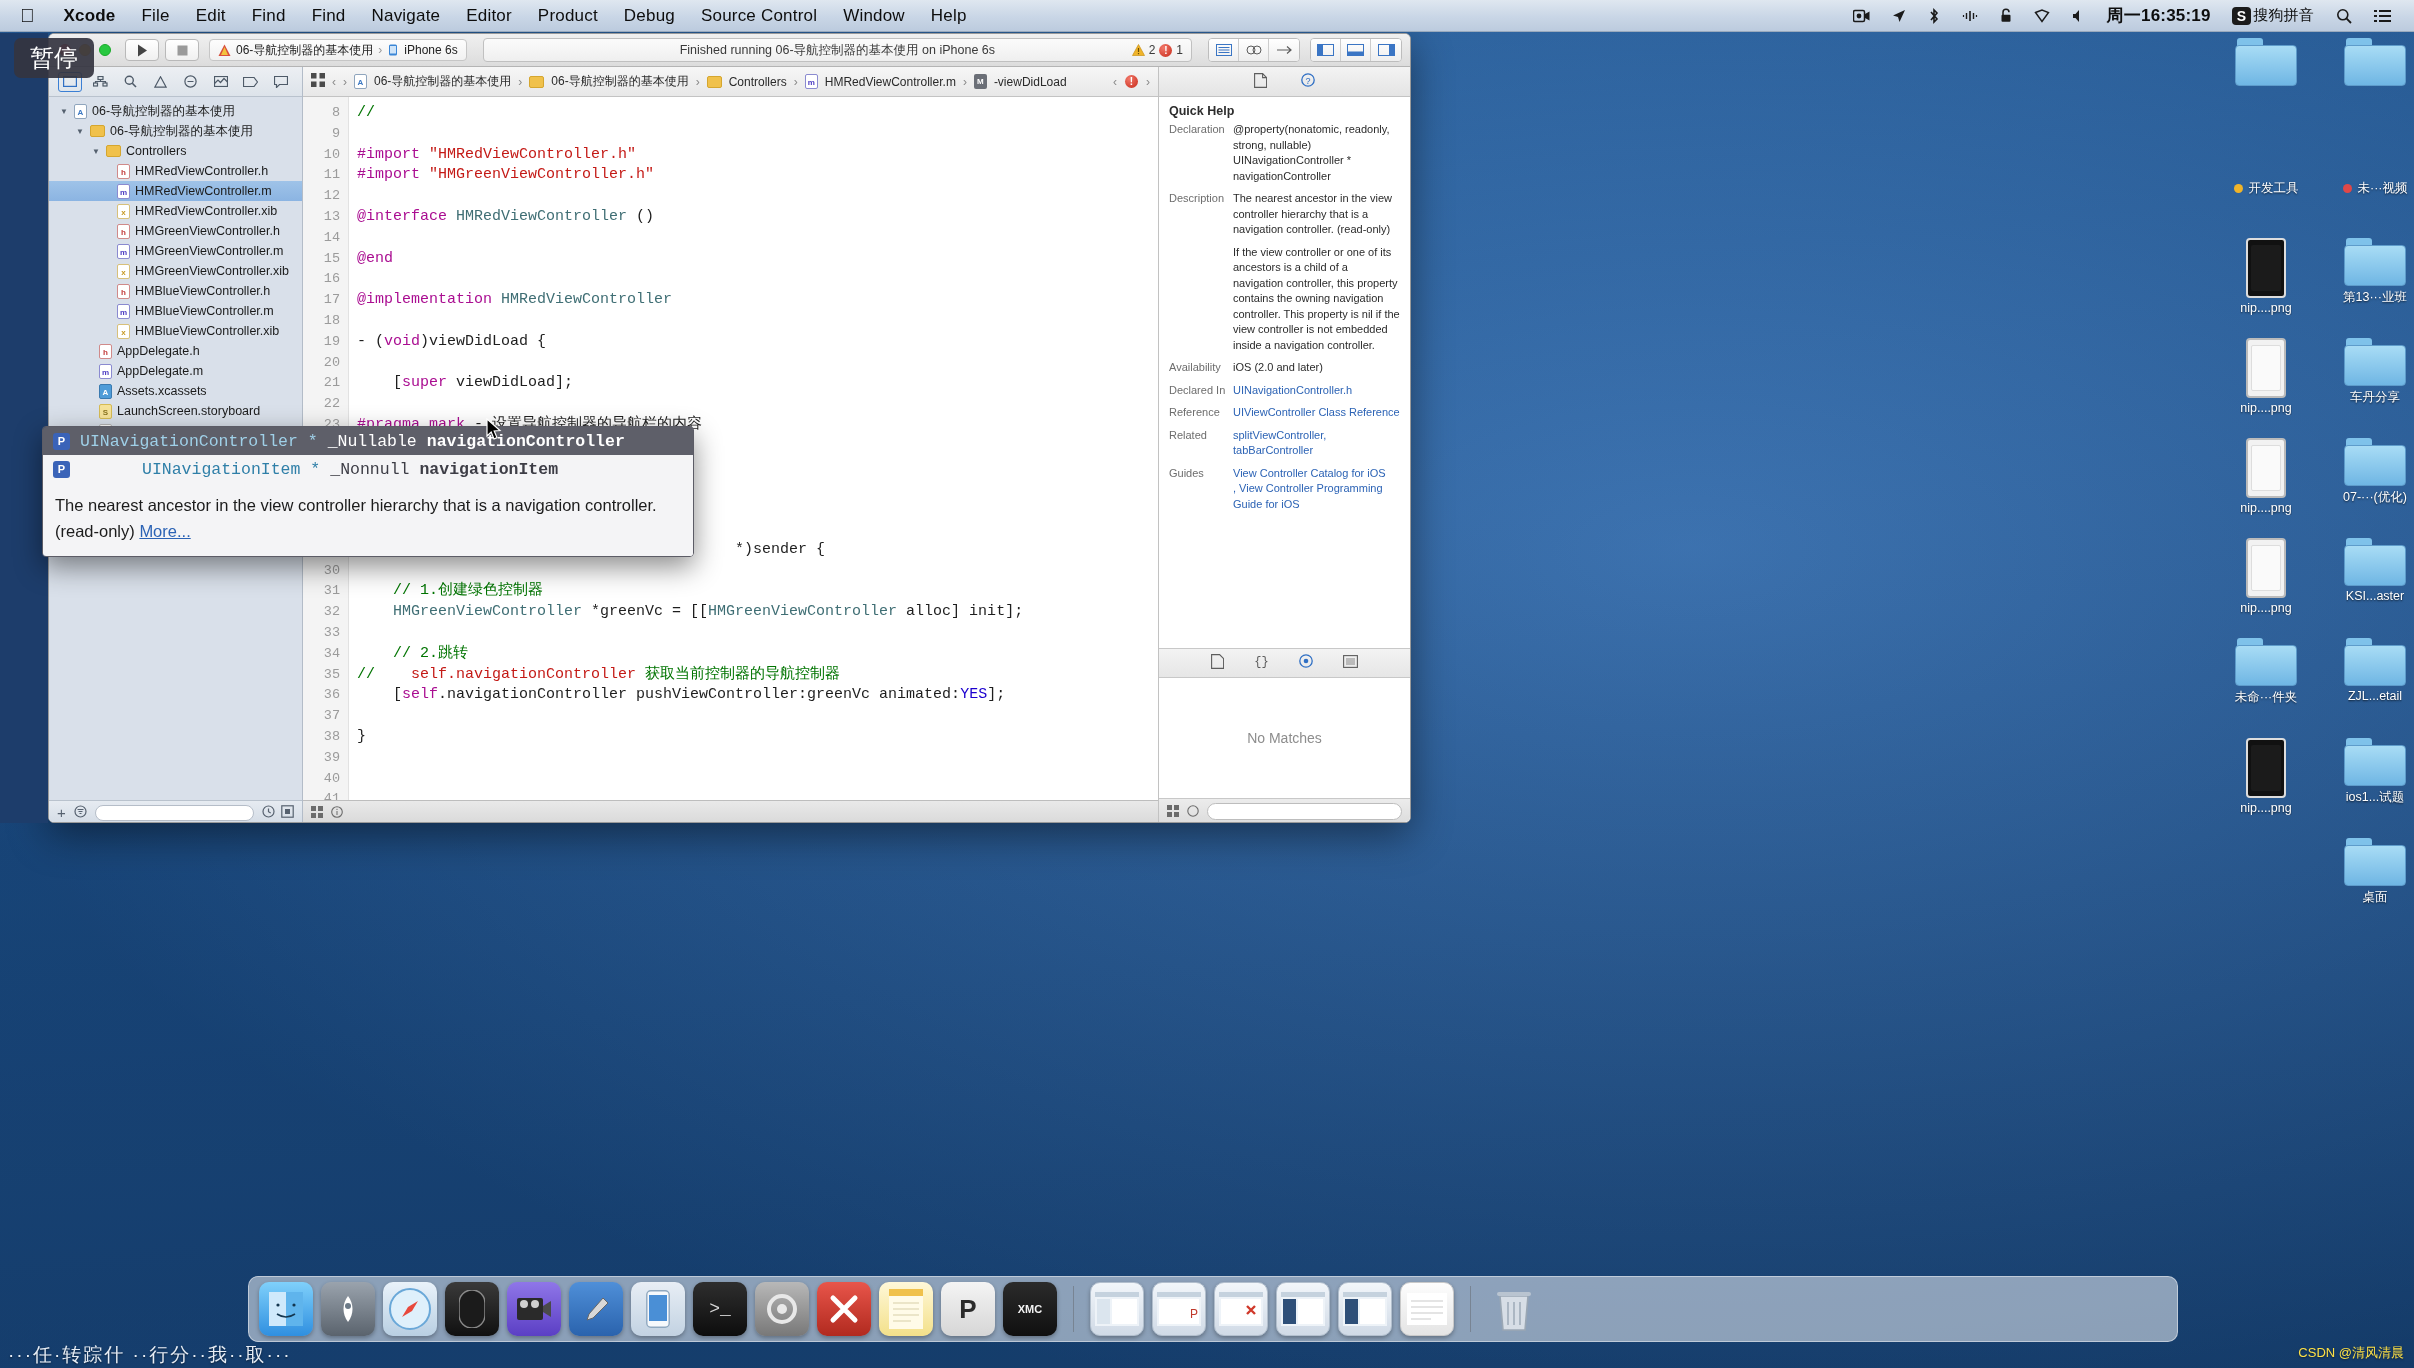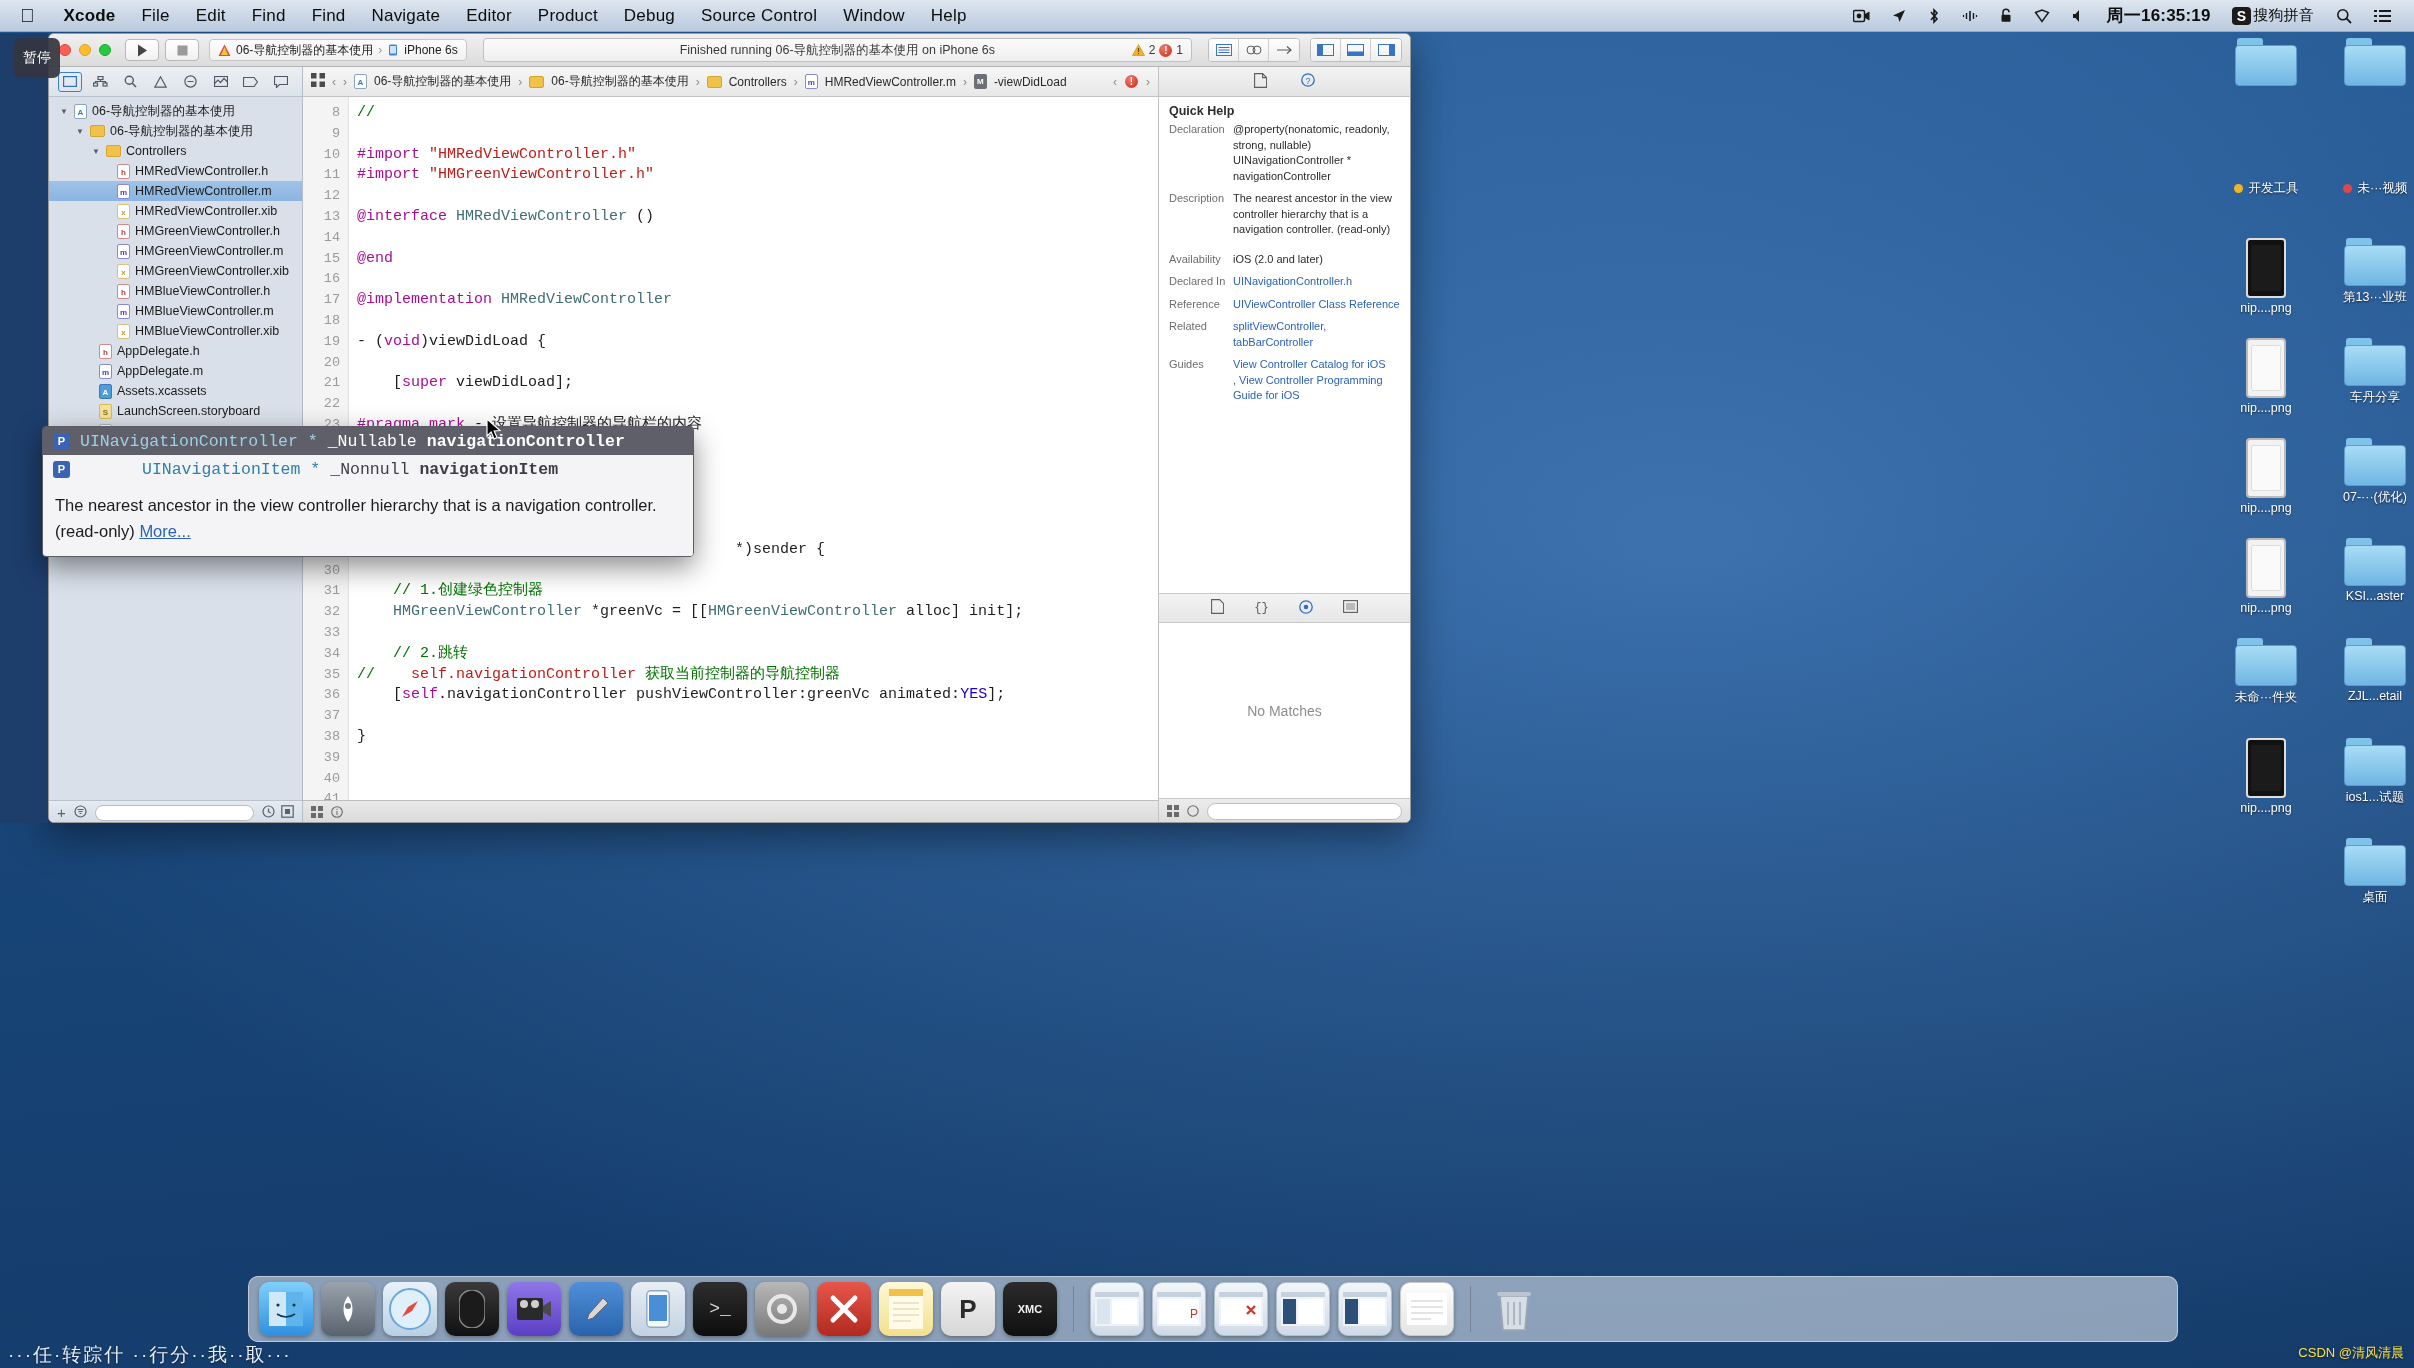--- a/index.html
+++ b/index.html
@@ -191,22 +191,22 @@
   .png-ico { width:40px; height:60px; background:#111; border:2px solid #ddd; border-radius:4px; position:relative;}
   .png-ico .scr { position:absolute; left:3px; top:5px; right:3px; bottom:5px; background:#1b1b1b; border-radius:2px;}
   .png-ico.white { background:#f2f2f2; border-color:#bbb; }
   .png-ico.white .scr{ background:#fafafa; border:1px solid #ddd;}
   .dcell.dots { color:#fff; }
   .dot-row { display:flex; align-items:center; gap:6px; font-size:12.5px; color:#fff; text-shadow:0 1px 2px rgba(0,0,0,.7);}
   .dot { width:9px;height:9px;border-radius:50%; display:inline-block;}
 
   
   .pausebadge {
-    position:absolute; left: 14px; top: 38px; width: 46px; height: 40px;
-    background: rgba(52,52,64,.92); color:#fff; font-size:14px;
+    position:absolute; left: 14px; top: 38px; width: 80px; height: 40px;
+    background: rgba(52,52,64,.92); color:#fff; font-size:24px;
     display:flex; align-items:center; justify-content:center; border-radius:7px; z-index: 70;
   }
 
   
   .dock {
     position:absolute; left: 248px; bottom: 26px; width: 1930px; height: 66px;
     background: rgba(236,240,245,.55);
     border:1px solid rgba(255,255,255,.45);
     border-radius: 10px;
     display:flex; align-items:center; padding: 0 10px; gap: 8px;
@@ -811,20 +811,21 @@
             <div class="qh-val mono" style="white-space:pre-wrap;">@property(nonatomic, readonly, strong, nullable)
 UINavigationController *
 navigationController</div>
           </div>
           <div class="qh-row">
             <div class="qh-lab">Description</div>
             <div class="qh-val">The nearest ancestor in the view controller hierarchy that is a navigation controller. (read-only)</div>
           </div>
           <div class="qh-row">
             <div class="qh-lab"></div>
+            <div class="qh-val">If the view controller or one of its ancestors is a child of a navigation controller, this property contains the owning navigation controller. This property is nil if the view controller is not embedded inside a navigation controller.</div>
           </div>
           <div class="qh-row">
             <div class="qh-lab">Availability</div>
             <div class="qh-val">iOS (2.0 and later)</div>
           </div>
           <div class="qh-row">
             <div class="qh-lab">Declared In</div>
             <div class="qh-val lnk">UINavigationController.h</div>
           </div>
           <div class="qh-row">

